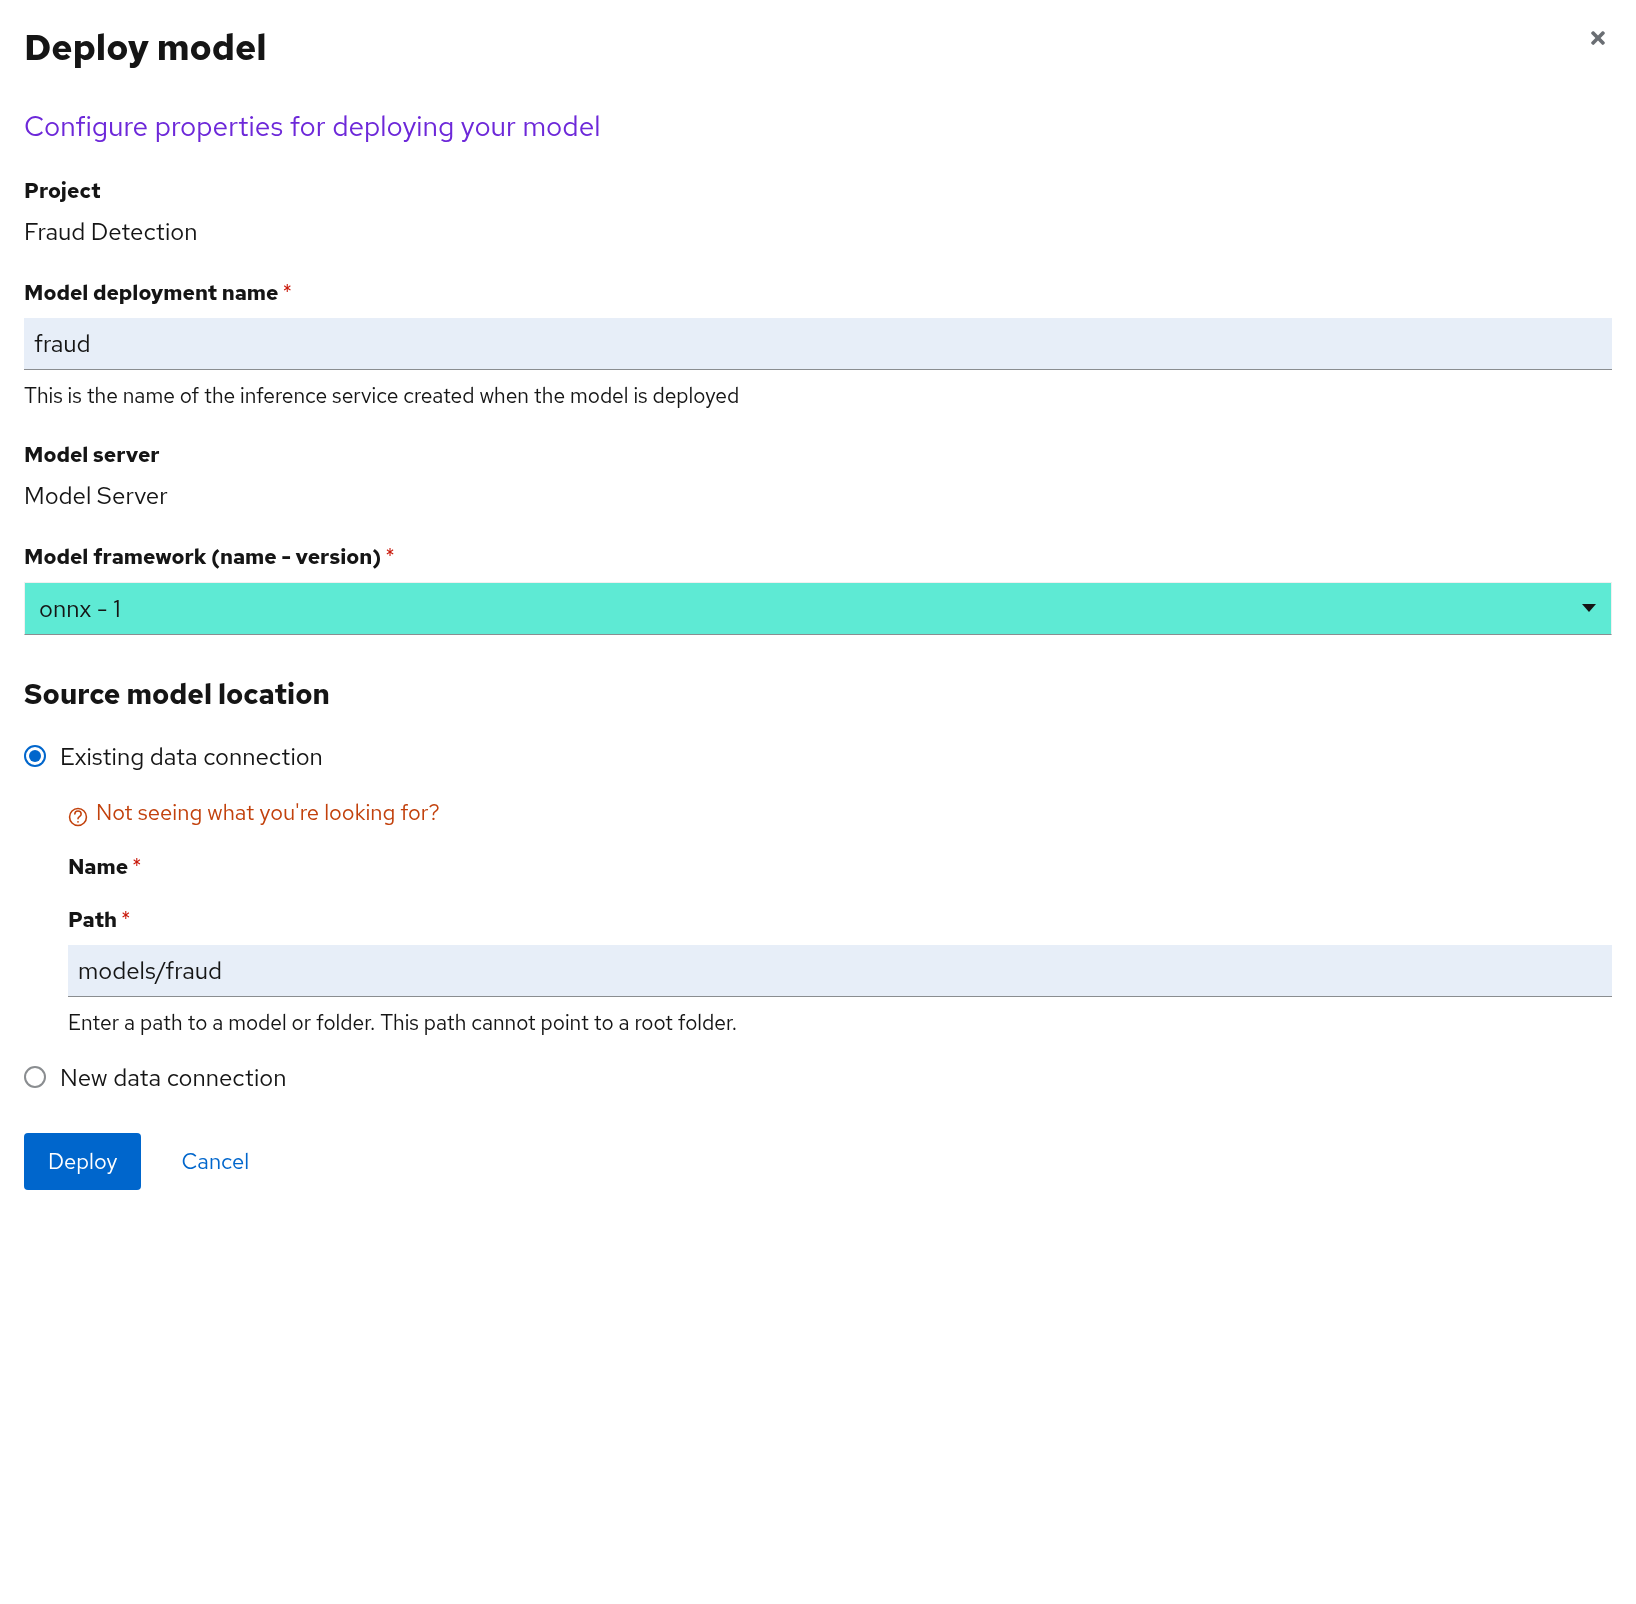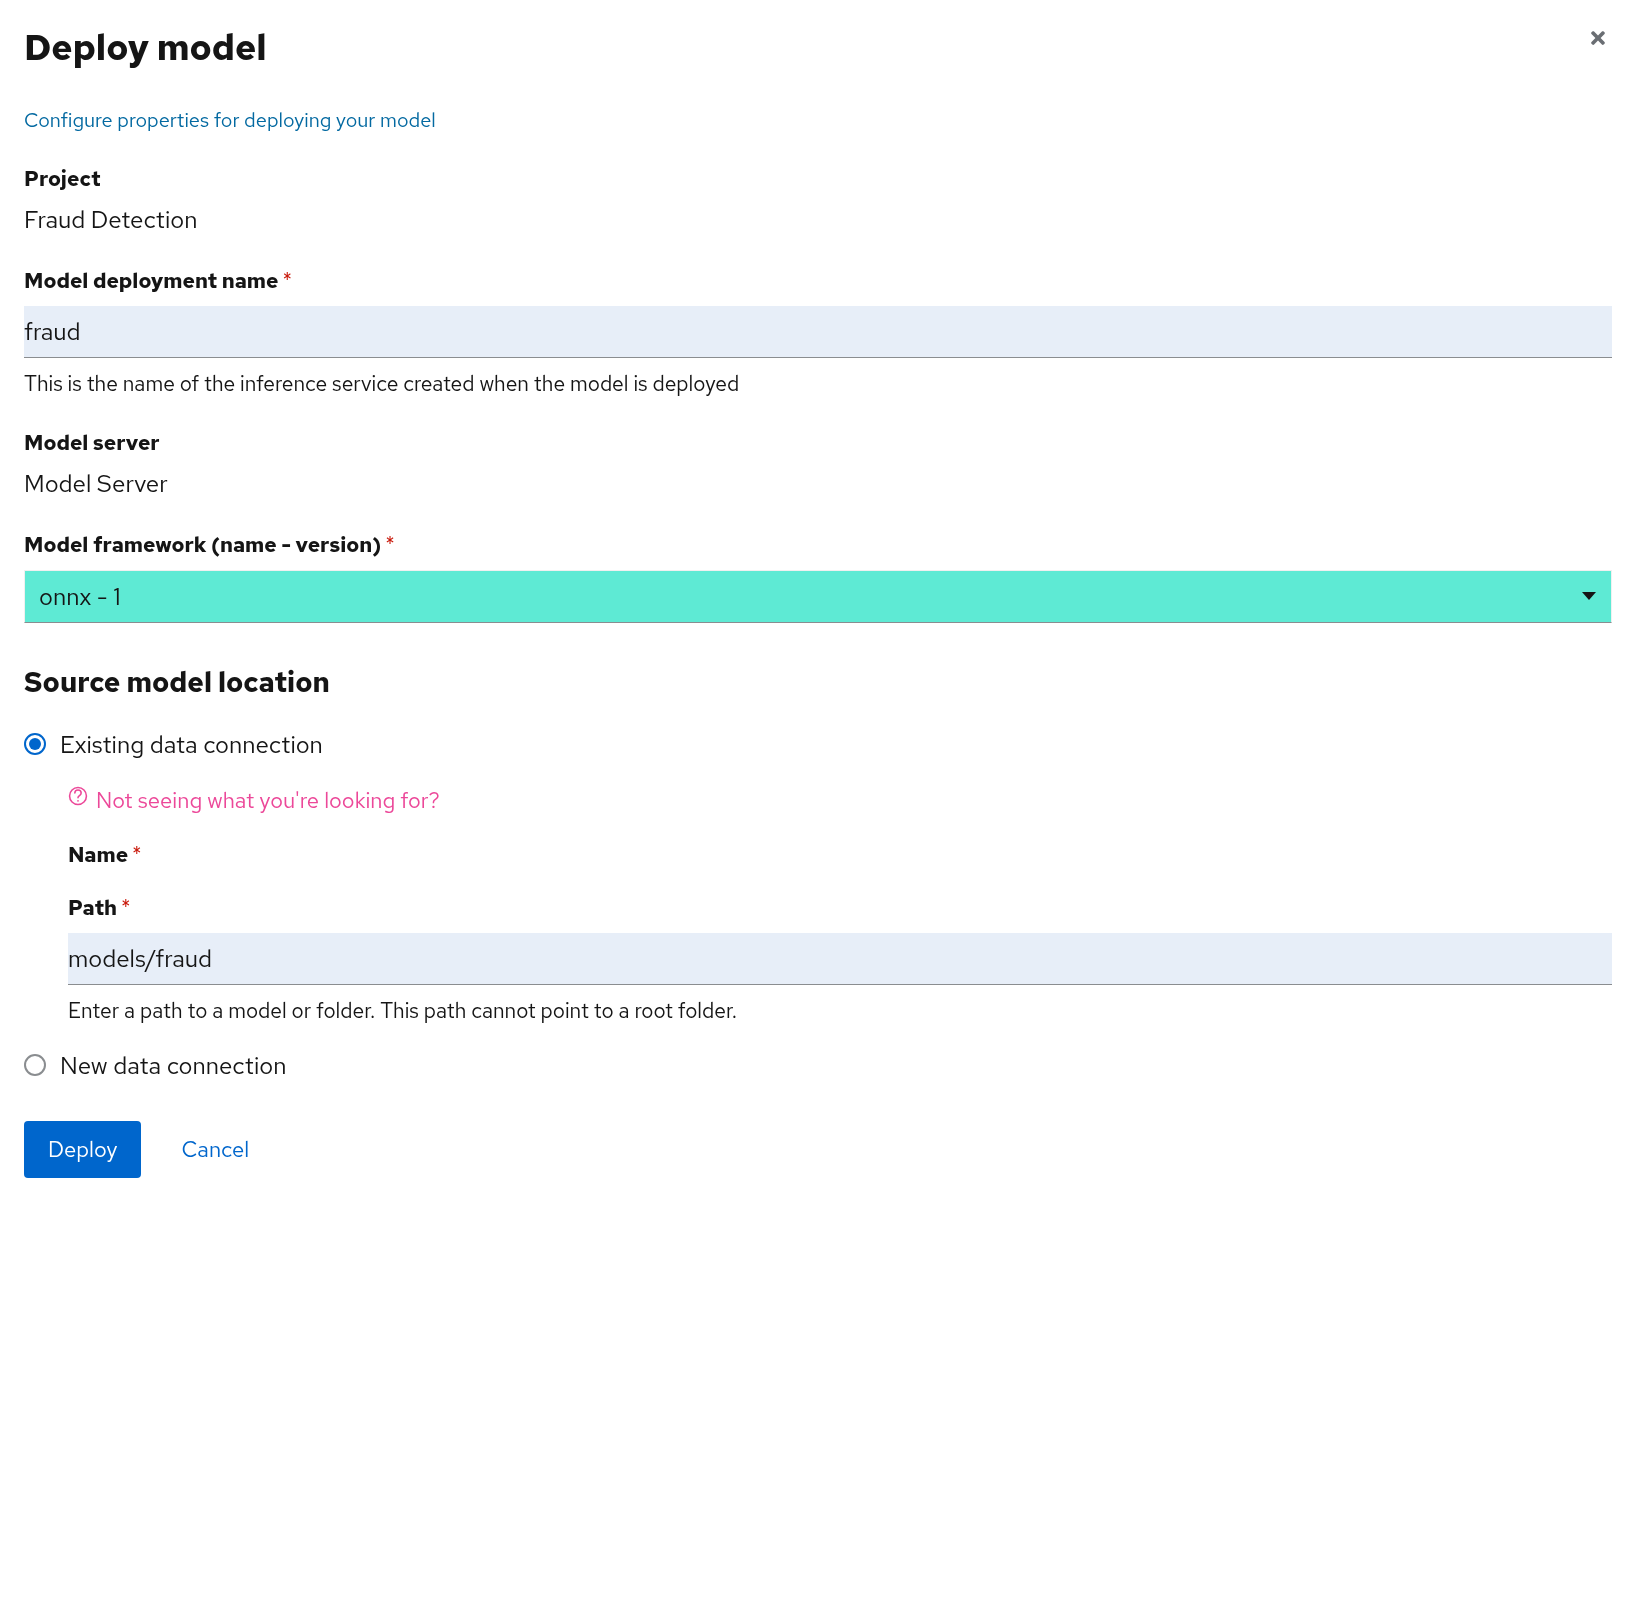--- a/index.html
+++ b/index.html
@@ -20,22 +20,22 @@
       justify-content: space-between;
       align-items: flex-start;
       margin-bottom: 8px;
     }
     .title {
       font-size: 36px;
       font-weight: 700;
       line-height: 1.3;
     }
     .subtitle {
-      font-size: 20px;
-      color: #0369a1;
+      font-size: 28px;
+      color: #6d28d9;
       margin-bottom: 32px;
       margin-top: 36px;
     }
     .close-btn {
       background: none;
       border: none;
       cursor: pointer;
       padding: 4px;
       color: #6a6e73;
       font-size: 0;
@@ -59,21 +59,21 @@
       font-weight: 400;
     }
     .static-value {
       font-size: 24px;
       color: #151515;
     }
     .text-input {
       width: 100%;
       font-size: 24px;
       font-family: inherit;
-      padding: 10px 0;
+      padding: 10px 10px;
       background: #e7eef8;
       border: none;
       border-bottom: 1px solid #8a8d90;
       outline: none;
       color: #151515;
     }
     .helper-text {
       font-size: 21px;
       color: #151515;
       margin-top: 12px;
@@ -146,22 +146,22 @@
     }
     .radio-label {
       font-size: 24px;
       cursor: pointer;
     }
     .nested {
       padding-left: 44px;
     }
     .help-link {
       display: inline-flex;
-      align-items: flex-start;
-      color: #ec4899;
+      align-items: flex-end;
+      color: #c2410c;
       font-size: 22px;
       text-decoration: none;
       margin-bottom: 26px;
       margin-top: 6px;
     }
     .help-link svg {
       width: 20px;
       height: 20px;
       margin-right: 8px;
       flex-shrink: 0;

